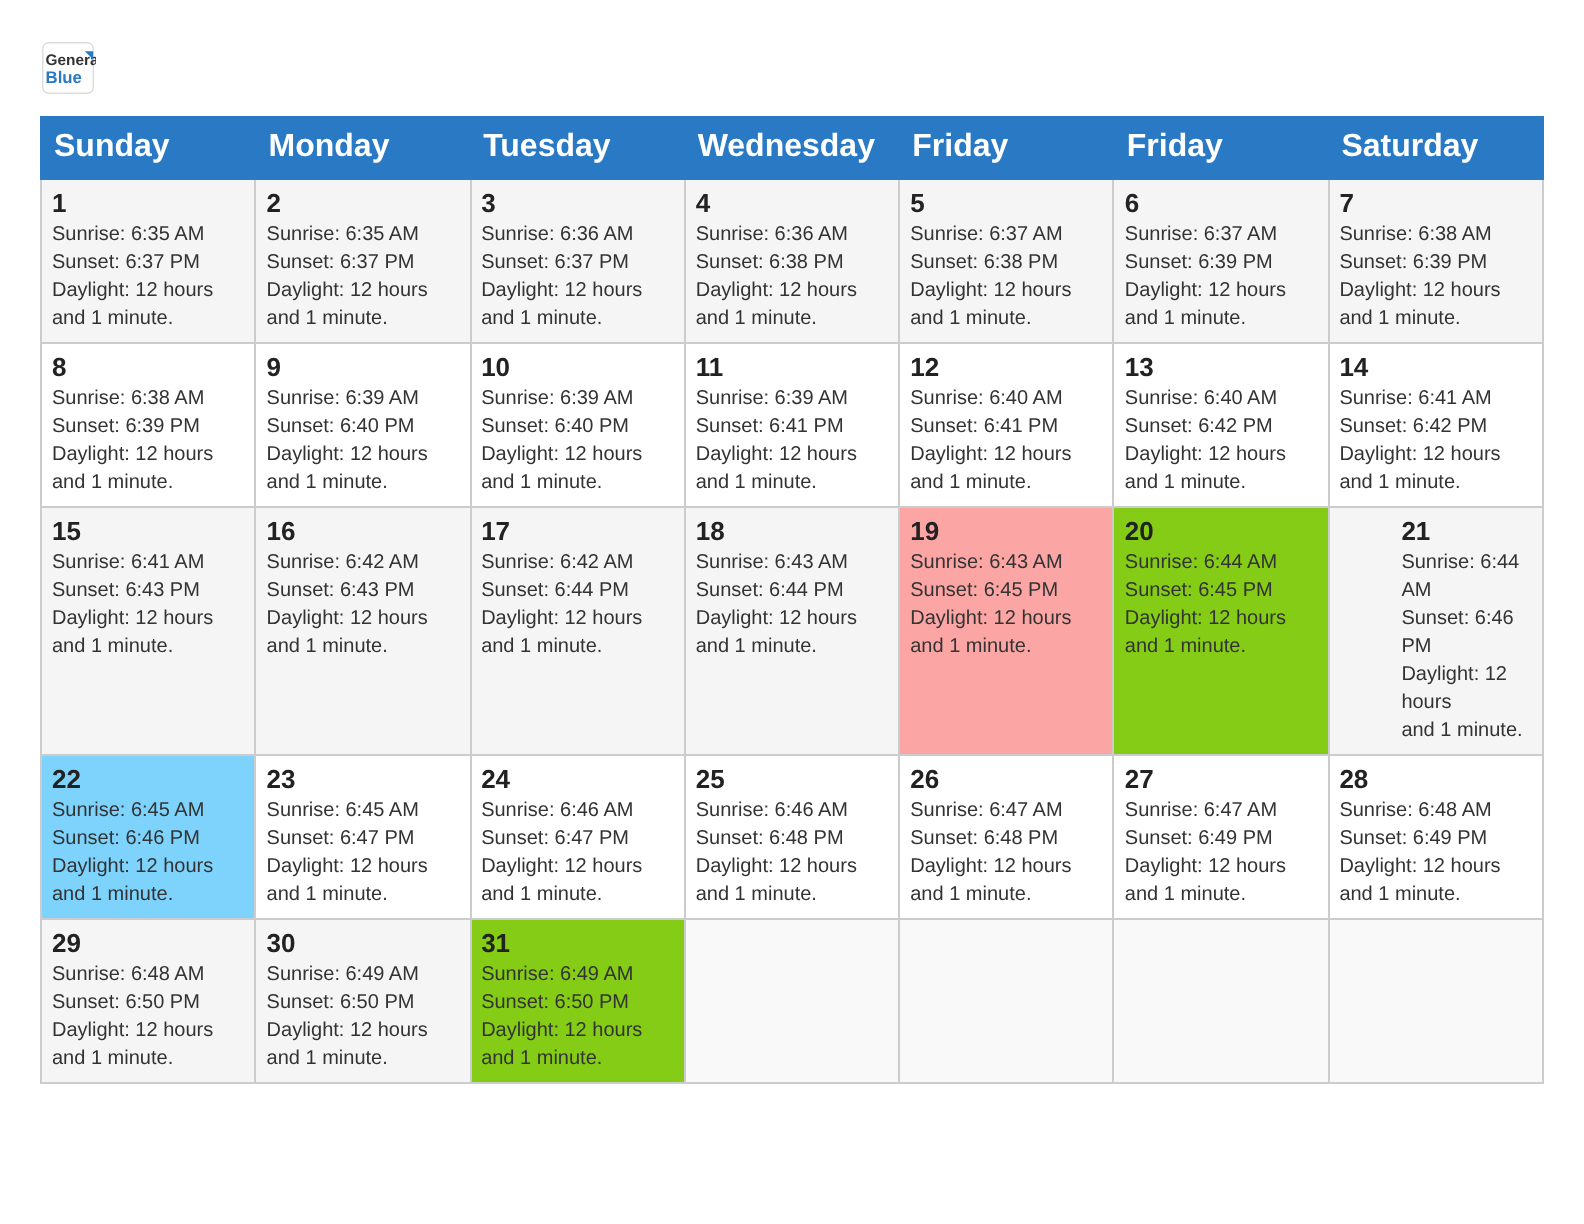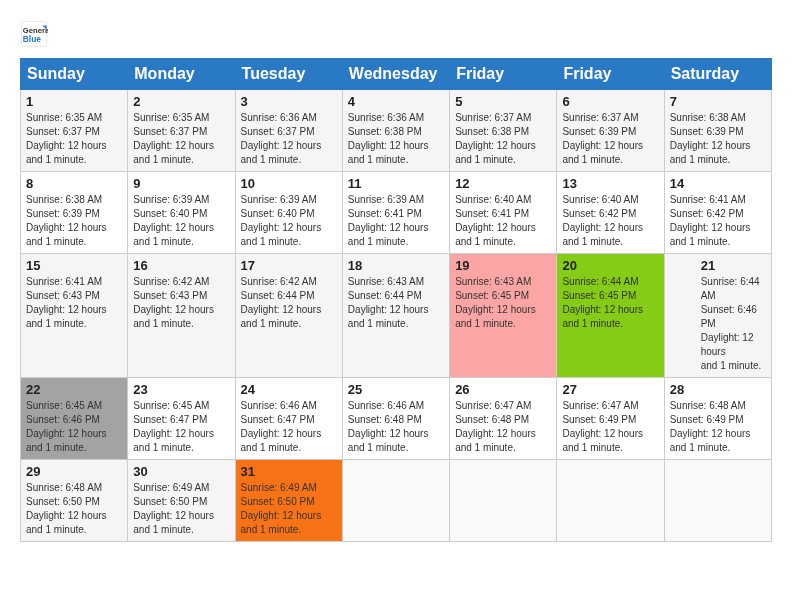--- a/index.html
+++ b/index.html
@@ -205,21 +205,21 @@
         <td style="background-color: #84cc16;">
         <span class="day-number">20</span>
         <span class="day-detail">Sunrise: 6:44 AM<br>Sunset: 6:45 PM<br>Daylight: 12 hours<br>and 1 minute.</span>
       </td>
         <td style="background-color: rgb(245, 245, 245); padding-left: 36px;">
         <span class="day-number">21</span>
         <span class="day-detail">Sunrise: 6:44 AM<br>Sunset: 6:46 PM<br>Daylight: 12 hours<br>and 1 minute.</span>
       </td>
       </tr>
       <tr>
-        <td style="background-color: #a3a3a3;">
+        <td style="background-color: #7dd3fc;">
         <span class="day-number">22</span>
         <span class="day-detail">Sunrise: 6:45 AM<br>Sunset: 6:46 PM<br>Daylight: 12 hours<br>and 1 minute.</span>
       </td>
         <td style="background-color: rgb(255, 255, 255);">
         <span class="day-number">23</span>
         <span class="day-detail">Sunrise: 6:45 AM<br>Sunset: 6:47 PM<br>Daylight: 12 hours<br>and 1 minute.</span>
       </td>
         <td style="background-color: rgb(255, 255, 255);">
         <span class="day-number">24</span>
         <span class="day-detail">Sunrise: 6:46 AM<br>Sunset: 6:47 PM<br>Daylight: 12 hours<br>and 1 minute.</span>
@@ -243,21 +243,21 @@
       </tr>
       <tr>
         <td style="background-color: rgb(245, 245, 245);">
         <span class="day-number">29</span>
         <span class="day-detail">Sunrise: 6:48 AM<br>Sunset: 6:50 PM<br>Daylight: 12 hours<br>and 1 minute.</span>
       </td>
         <td style="background-color: rgb(245, 245, 245);">
         <span class="day-number">30</span>
         <span class="day-detail">Sunrise: 6:49 AM<br>Sunset: 6:50 PM<br>Daylight: 12 hours<br>and 1 minute.</span>
       </td>
-        <td style="background-color: #f97316;">
+        <td style="background-color: #84cc16;">
         <span class="day-number">31</span>
         <span class="day-detail">Sunrise: 6:49 AM<br>Sunset: 6:50 PM<br>Daylight: 12 hours<br>and 1 minute.</span>
       </td>
         <td class="empty-cell" style="background-color: rgb(245, 245, 245);"></td>
         <td class="empty-cell" style="background-color: rgb(245, 245, 245);"></td>
         <td class="empty-cell" style="background-color: rgb(245, 245, 245);"></td>
         <td class="empty-cell" style="background-color: rgb(245, 245, 245);"></td>
       </tr>
     </tbody>
 </table>

